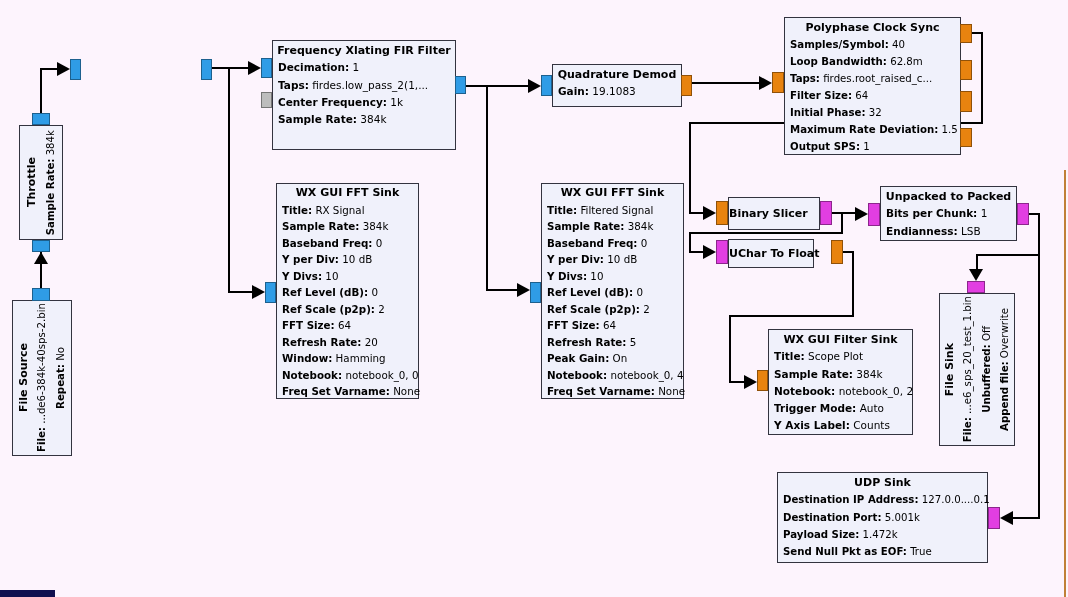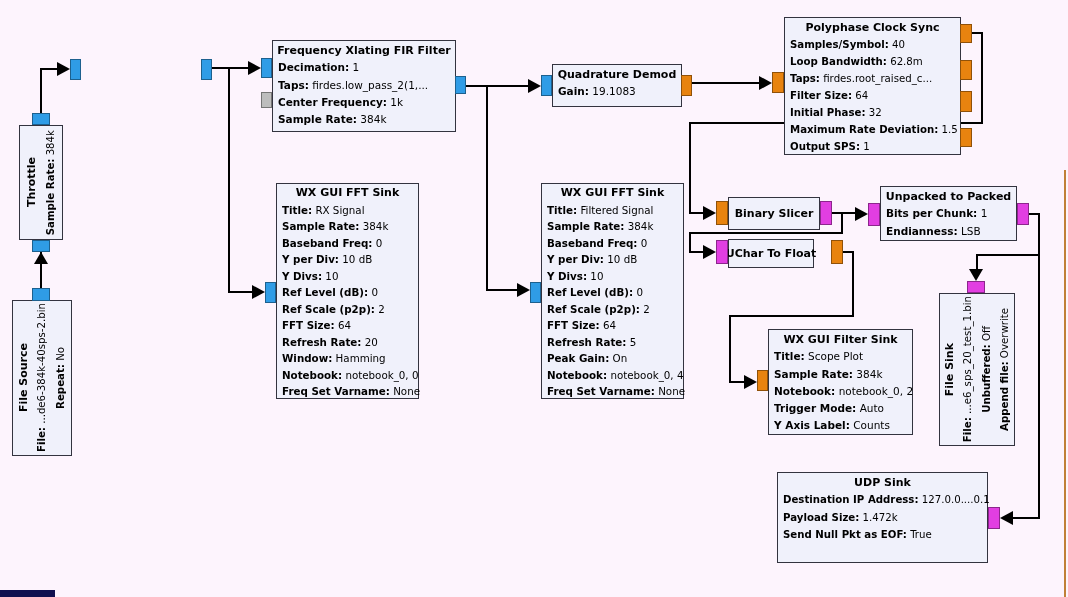--- a/index.html
+++ b/index.html
@@ -8,21 +8,21 @@
           font-family:"DejaVu Sans","Liberation Sans",sans-serif;color:#000;}
   .block{position:absolute;box-sizing:border-box;z-index:2;
          background:var(--block-fill,#f0f1fb);
          border:1px solid var(--block-border,#33333f);
          font-size:10.5px;line-height:17.3px;}
   .block .title{font-weight:bold;text-align:center;white-space:nowrap;font-size:11px;padding:1px 4px 0;}
   .block .p{padding:0 5px;white-space:nowrap;}
   .lbl{font-weight:bold;}
   .fft{line-height:16.5px;font-size:10.3px;}
   .tight{font-size:10.2px;}
-  .solo{display:flex;align-items:center;justify-content:center;}
+  .solo{display:flex;align-items:center;justify-content:flex-start;}
   .solo .title{padding:0;}
   .vblock{display:flex;flex-direction:row;align-items:center;justify-content:center;gap:1px;}
   .vline{writing-mode:vertical-rl;transform:rotate(180deg);white-space:nowrap;font-size:10.2px;}
   .vtitle{font-weight:bold;font-size:11px;}
   .port{position:absolute;z-index:3;box-sizing:border-box;border:1px solid rgba(0,0,0,0.38);}
   .pc{background:var(--port-complex,#2f9ce6);}
   .pf{background:var(--port-float,#e8830f);}
   .pb{background:var(--port-byte,#e23ee2);}
   .pm{background:var(--port-message,#bdbdbd);}
   .wire{position:absolute;background:#000;z-index:1;}
@@ -102,21 +102,21 @@
   <div class="block vblock" style="left:19px;top:125px;width:44px;height:115px">
     <div class="vline vtitle">Throttle</div>
     <div class="vline"><span class="lbl">Sample Rate:</span> <span>384k</span></div>
   </div>
   <div class="port pc" style="left:32px;top:113px;width:18px;height:12px"></div>
   <div class="port pc" style="left:32px;top:240px;width:18px;height:12px"></div>
 
   <div class="port pc" style="left:70px;top:59px;width:11px;height:21px"></div>
   <div class="port pc" style="left:201px;top:59px;width:11px;height:21px"></div>
 
-  <div class="block" style="left:272px;top:40px;width:184px;height:92px">
+  <div class="block" style="left:272px;top:40px;width:184px;height:110px">
     <div class="title">Frequency Xlating FIR Filter</div>
     <div class="p"><span class="lbl">Decimation:</span> <span>1</span></div>
     <div class="p"><span class="lbl">Taps:</span> <span>firdes.low_pass_2(1,...</span></div>
     <div class="p"><span class="lbl">Center Frequency:</span> <span>1k</span></div>
     <div class="p"><span class="lbl">Sample Rate:</span> <span>384k</span></div>
   </div>
   <div class="port pc" style="left:261px;top:58px;width:11px;height:20px"></div>
   <div class="port pm" style="left:261px;top:92px;width:11px;height:16px"></div>
   <div class="port pc" style="left:455px;top:76px;width:11px;height:18px"></div>
 
@@ -211,20 +211,21 @@
     <div class="vline vtitle">File Sink</div>
     <div class="vline"><span class="lbl">File:</span> <span>...e6_sps_20_test_1.bin</span></div>
     <div class="vline"><span class="lbl">Unbuffered:</span> <span>Off</span></div>
     <div class="vline"><span class="lbl">Append file:</span> <span>Overwrite</span></div>
   </div>
   <div class="port pb" style="left:967px;top:281px;width:18px;height:12px"></div>
 
   <div class="block tight" style="left:777px;top:472px;width:211px;height:91px">
     <div class="title">UDP Sink</div>
     <div class="p"><span class="lbl">Destination IP Address:</span> <span>127.0.0....0.1</span></div>
+    <div class="p"><span class="lbl">Destination Port:</span> <span>5.001k</span></div>
     <div class="p"><span class="lbl">Payload Size:</span> <span>1.472k</span></div>
     <div class="p"><span class="lbl">Send Null Pkt as EOF:</span> <span>True</span></div>
   </div>
   <div class="port pb" style="left:988px;top:507px;width:12px;height:22px"></div>
 
   <div class="edge-line" style="left:1064px;top:170px;width:2px;height:427px"></div>
   <div class="taskbar" style="left:0;top:590px;width:55px;height:7px"></div>
 
 </div>
 

